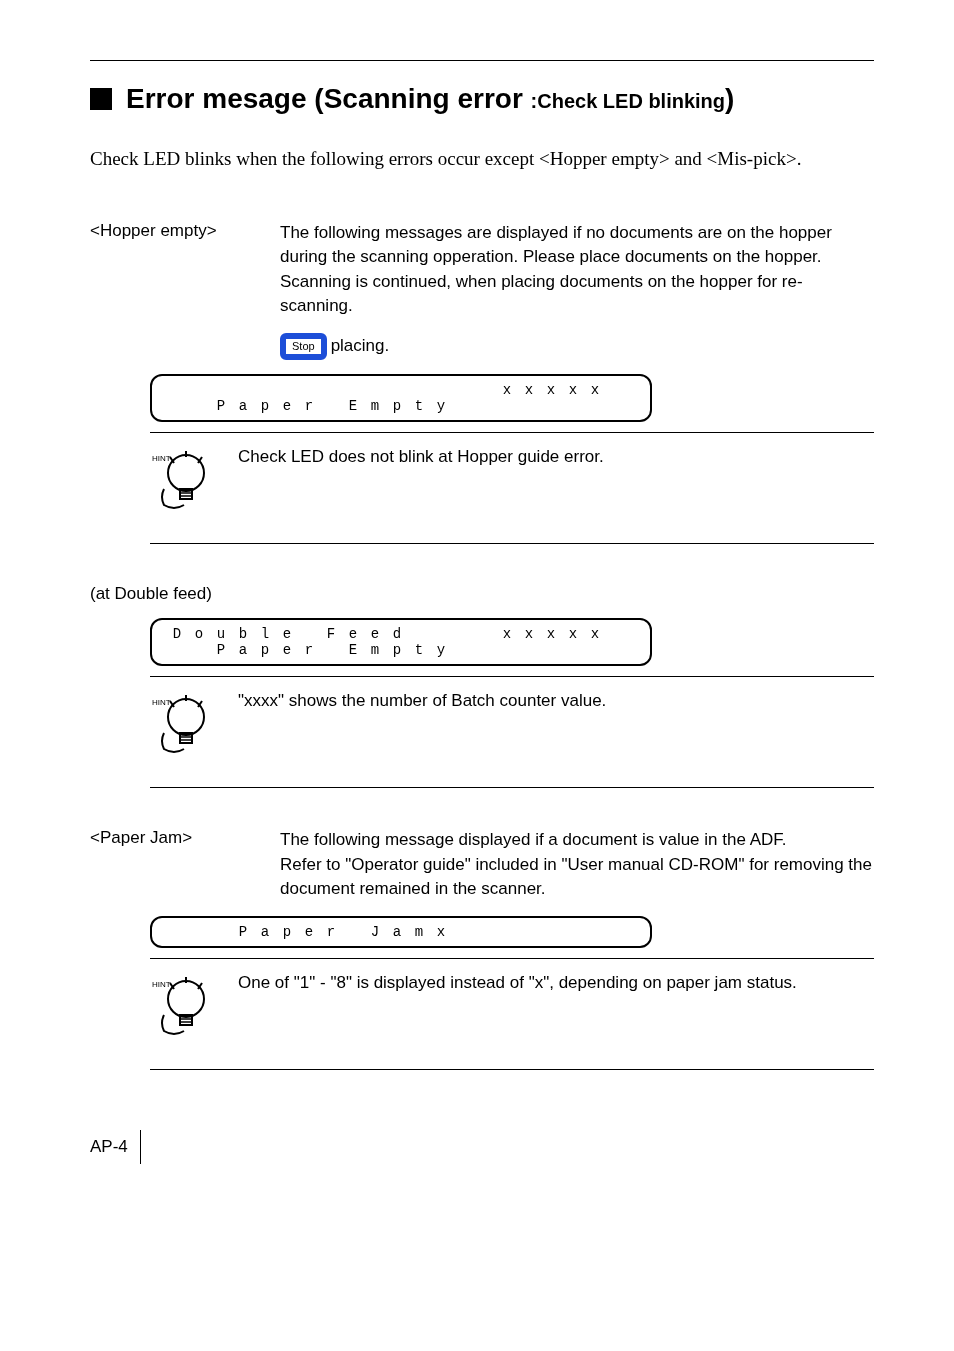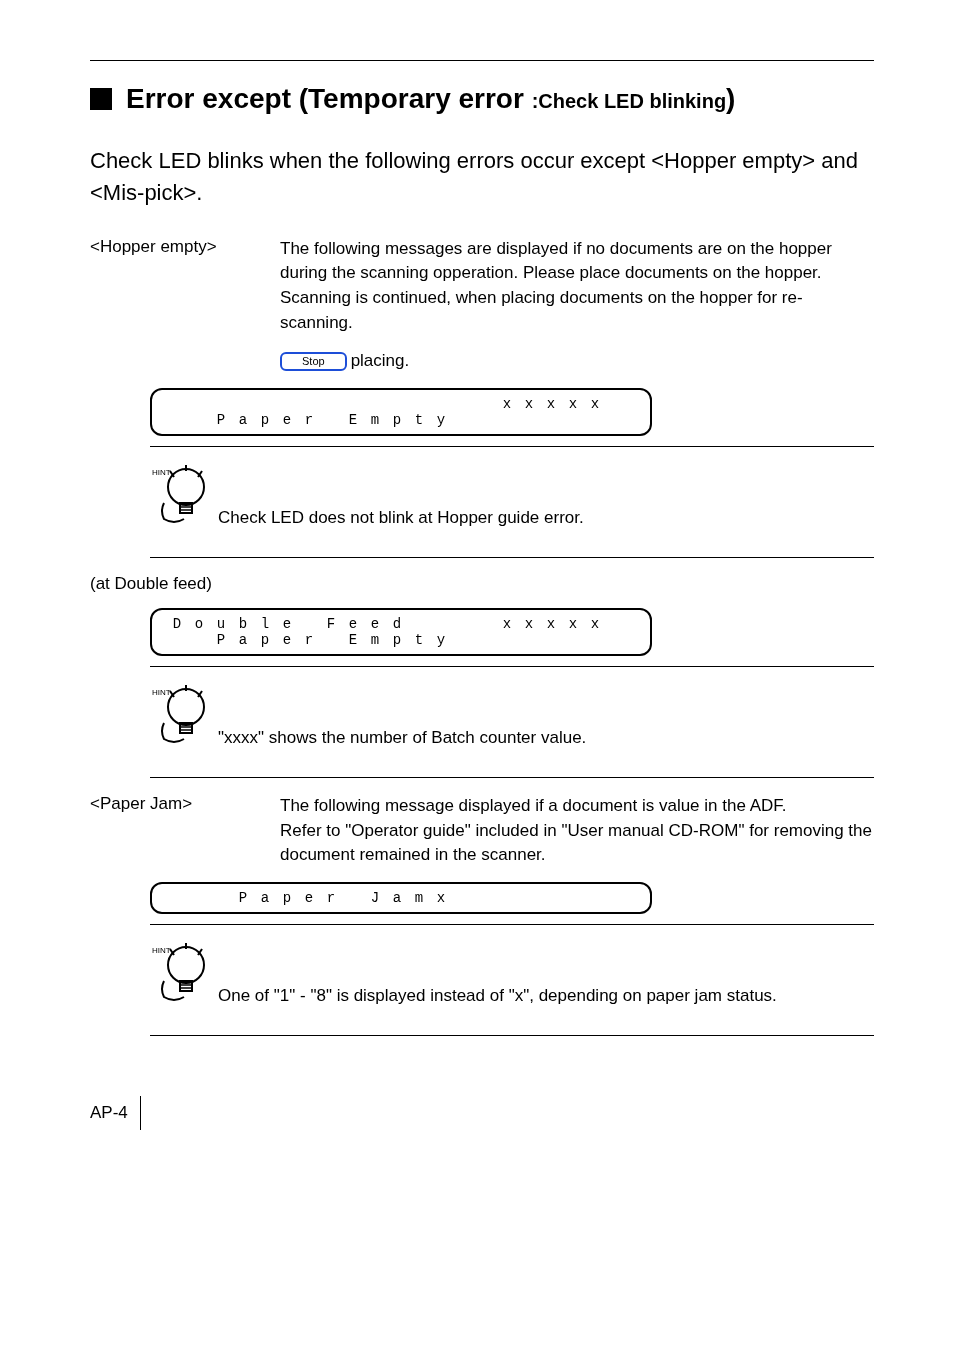--- a/index.html
+++ b/index.html
@@ -34,23 +34,24 @@
     font-weight: bold;
     margin: 0;
     display: inline;
   }
   .sub {
     font-size: 20px;
     font-weight: bold;
     margin-top: 8px;
   }
   .intro {
-    font-size: 22px;
+    font-size: 19px;
     line-height: 1.45;
-    margin-bottom: 28px;
+    margin-bottom: 48px;
+    font-family: Liberation Serif, serif;
   }
   .entry {
     display: flex;
     margin-bottom: 6px;
   }
   .label-col {
     width: 190px;
     flex: 0 0 190px;
     font-size: 17px;
     padding-top: 0;
@@ -62,23 +63,23 @@
   }
   .stop-line {
     display: flex;
     align-items: center;
     flex-wrap: wrap;
     gap: 4px;
     margin-top: 14px;
   }
   .stop-btn {
     display: inline-block;
-    border: 2px solid #1d4ed8;
+    border: 6px solid #1d4ed8;
     border-radius: 6px;
-    padding: 0 20px;
+    padding: 0 6px;
     font-size: 11px;
     line-height: 15px;
     vertical-align: middle;
   }
   .lcd-wrap {
     margin: 14px 0 10px 60px;
     border: 2px solid #000;
     border-radius: 12px;
     padding: 6px 14px 6px 14px;
     width: 470px;
@@ -88,26 +89,26 @@
   }
   .lcd-cell {
     width: 22px;
     text-align: center;
     font-family: "Courier New", monospace;
     font-size: 14px;
     line-height: 16px;
   }
   .hint-block {
     display: flex;
-    align-items: flex-end;
+    align-items: flex-start;
     border-top: 1px solid #000;
     border-bottom: 1px solid #000;
     padding: 10px 0 26px 0;
-    margin: 6px 0 16px 60px;
-    gap: 8px;
+    margin: 6px 0 40px 60px;
+    gap: 28px;
   }
   .hint-icon {
     width: 60px;
     flex: 0 0 60px;
   }
   .hint-text {
     font-size: 17px;
     line-height: 1.45;
     margin-top: 2px;
   }
@@ -128,21 +129,21 @@
 </style>
 </head>
 <body>
 
 <div class="page">
   <div class="rule"></div>
 
   <div class="title-row">
     <div class="sq"></div>
     <div>
-      <h1><span>Error except (Temporary error </span><span class="sub">:Check LED blinking</span><span>)</span></h1>
+      <h1><span>Error mesage (Scanning error </span><span class="sub">:Check LED blinking</span><span>)</span></h1>
     </div>
   </div>
 
   <div class="intro">Check LED blinks when the following errors occur except &lt;Hopper empty&gt; and &lt;Mis-pick&gt;.</div>
 
   <div class="entry">
     <div class="label-col">&lt;Hopper empty&gt;</div>
     <div class="body-col">
       <div>The following messages are displayed if no documents are on the hopper during the scanning opperation. Please place documents on the hopper. Scanning is continued, when placing documents on the hopper for re-scanning.</div>
       <div class="stop-line">

